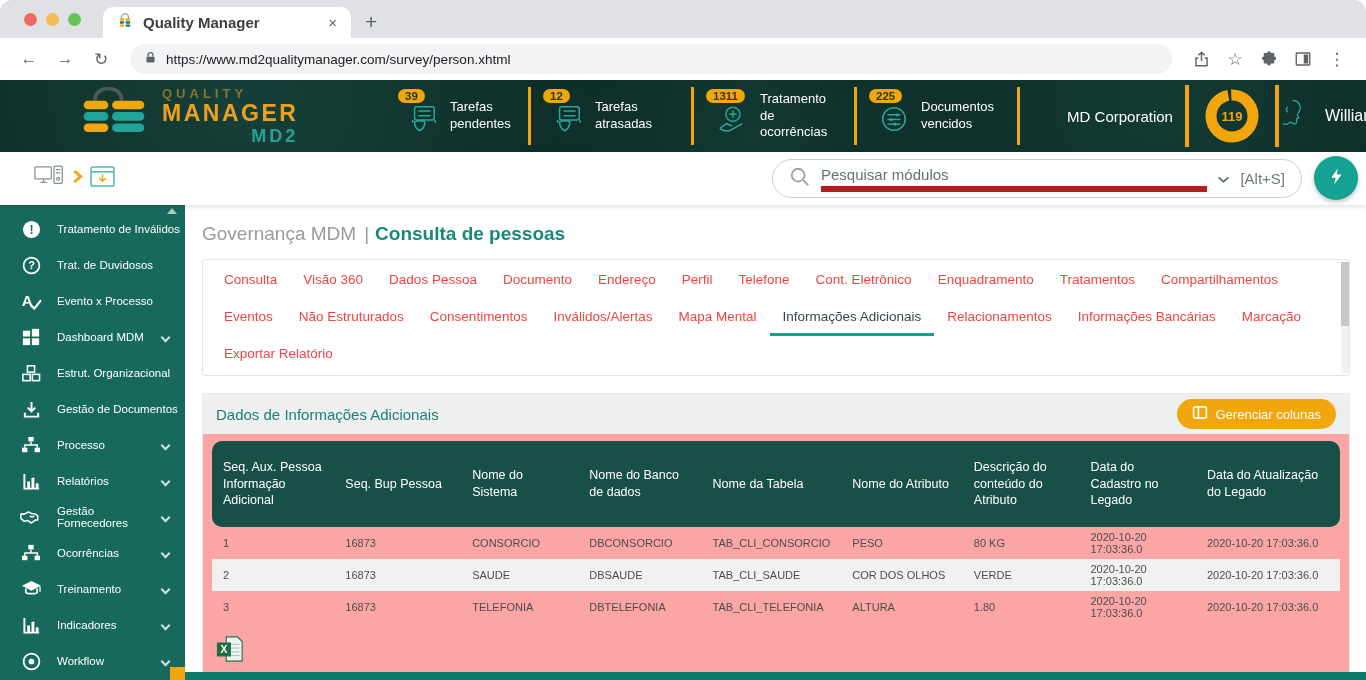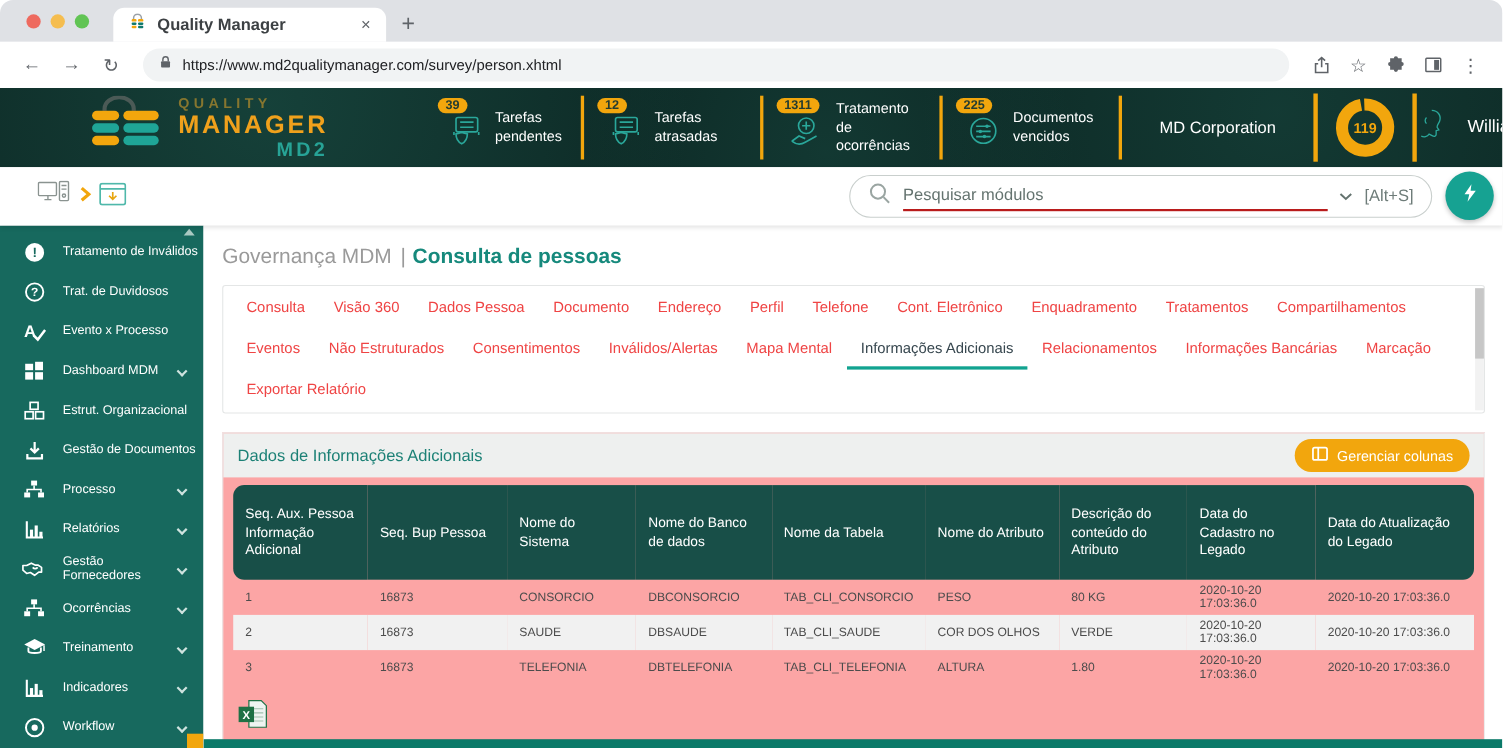--- a/index.html
+++ b/index.html
@@ -31,30 +31,30 @@
   .logo-text { line-height:1; }
   .logo-q { font-size:13px; letter-spacing:4px; color:#86762f; font-weight:bold; }
   .logo-m { font-size:23px; letter-spacing:2.5px; color:#f0a11c; font-weight:bold; margin-top:2px; }
   .logo-md2 { font-size:18px; letter-spacing:3px; color:#27a396; font-weight:bold; text-align:right; margin-top:2px; }
   .stat { position:relative; flex:none; display:flex; align-items:center; gap:12px; padding:0 10px 0 22px; height:72px; }
   .stat .badge { position:absolute; top:9px; left:12px; background:#f2a60d; color:#253c30; font-size:11.5px; font-weight:bold; border-radius:10px; padding:1px 7px; z-index:2; }
   .stat .s-ic { margin-top:10px; }
   .stat .s-label { color:#fff; font-size:13px; line-height:1.3; width:92px; }
   .vsep { width:3px; height:58px; background:#f2a60d; flex:none; }
   .vsep.thick { width:4px; height:62px; }
-  .company { flex:none; width:174px; text-align:center; color:#fff; font-size:15px; }
+  .company { flex:none; width:130px; text-align:center; color:#fff; font-size:15px;margin-left:35px; }
   .gaugebox { flex:none; width:86px; display:flex; justify-content:center; }
   .userbox { flex:1; display:flex; align-items:center; justify-content:center; gap:12px; }
   .username { color:#fff; font-size:16px;margin-left:10px; }
 
   
   .modulebar { height:53px; background:#fff; position:relative; box-shadow:0 2px 4px rgba(0,0,0,.10); z-index:5; display:flex; align-items:center; }
   .mb-left { display:flex; align-items:center; gap:7px; margin-left:34px; }
   .searchpill { position:absolute; right:64px; top:7px; width:530px; height:39px; border:1px solid #c9cfcd; border-radius:20px; display:flex; align-items:center; padding:0 16px; gap:10px; background:#fff; }
-  .searchpill .sline { flex:1; border-bottom:2px solid #b91c1c; display:flex; align-items:center; height:26px; }
+  .searchpill .sline { flex:1; border-bottom:6px solid #b91c1c; display:flex; align-items:flex-start; height:26px; }
   .searchpill input { border:none; outline:none; width:100%; font-size:15px; color:#45544f; font-family:"Liberation Sans", sans-serif; }
   .searchpill input::placeholder { color:#64736f; opacity:1; }
   .alts { color:#6e7c79; font-size:15px; white-space:nowrap; }
   .fab { position:absolute; right:8px; top:4px; width:44px; height:44px; border-radius:50%; background:#16a292; display:flex; align-items:center; justify-content:center; box-shadow:0 2px 5px rgba(0,0,0,.25); }
 
   
   .bodyrow { display:flex; height:475px; }
   .sidebar { width:185px; flex:none; background:#17695e; position:relative; padding-top:6px; }
   .scrollup { position:absolute; top:3px; right:8px; width:0; height:0; border-left:5px solid transparent; border-right:5px solid transparent; border-bottom:6px solid #a9c9c2; }
   .side-item { height:36px; display:flex; align-items:center; padding-left:20px; gap:15px; cursor:default; }

